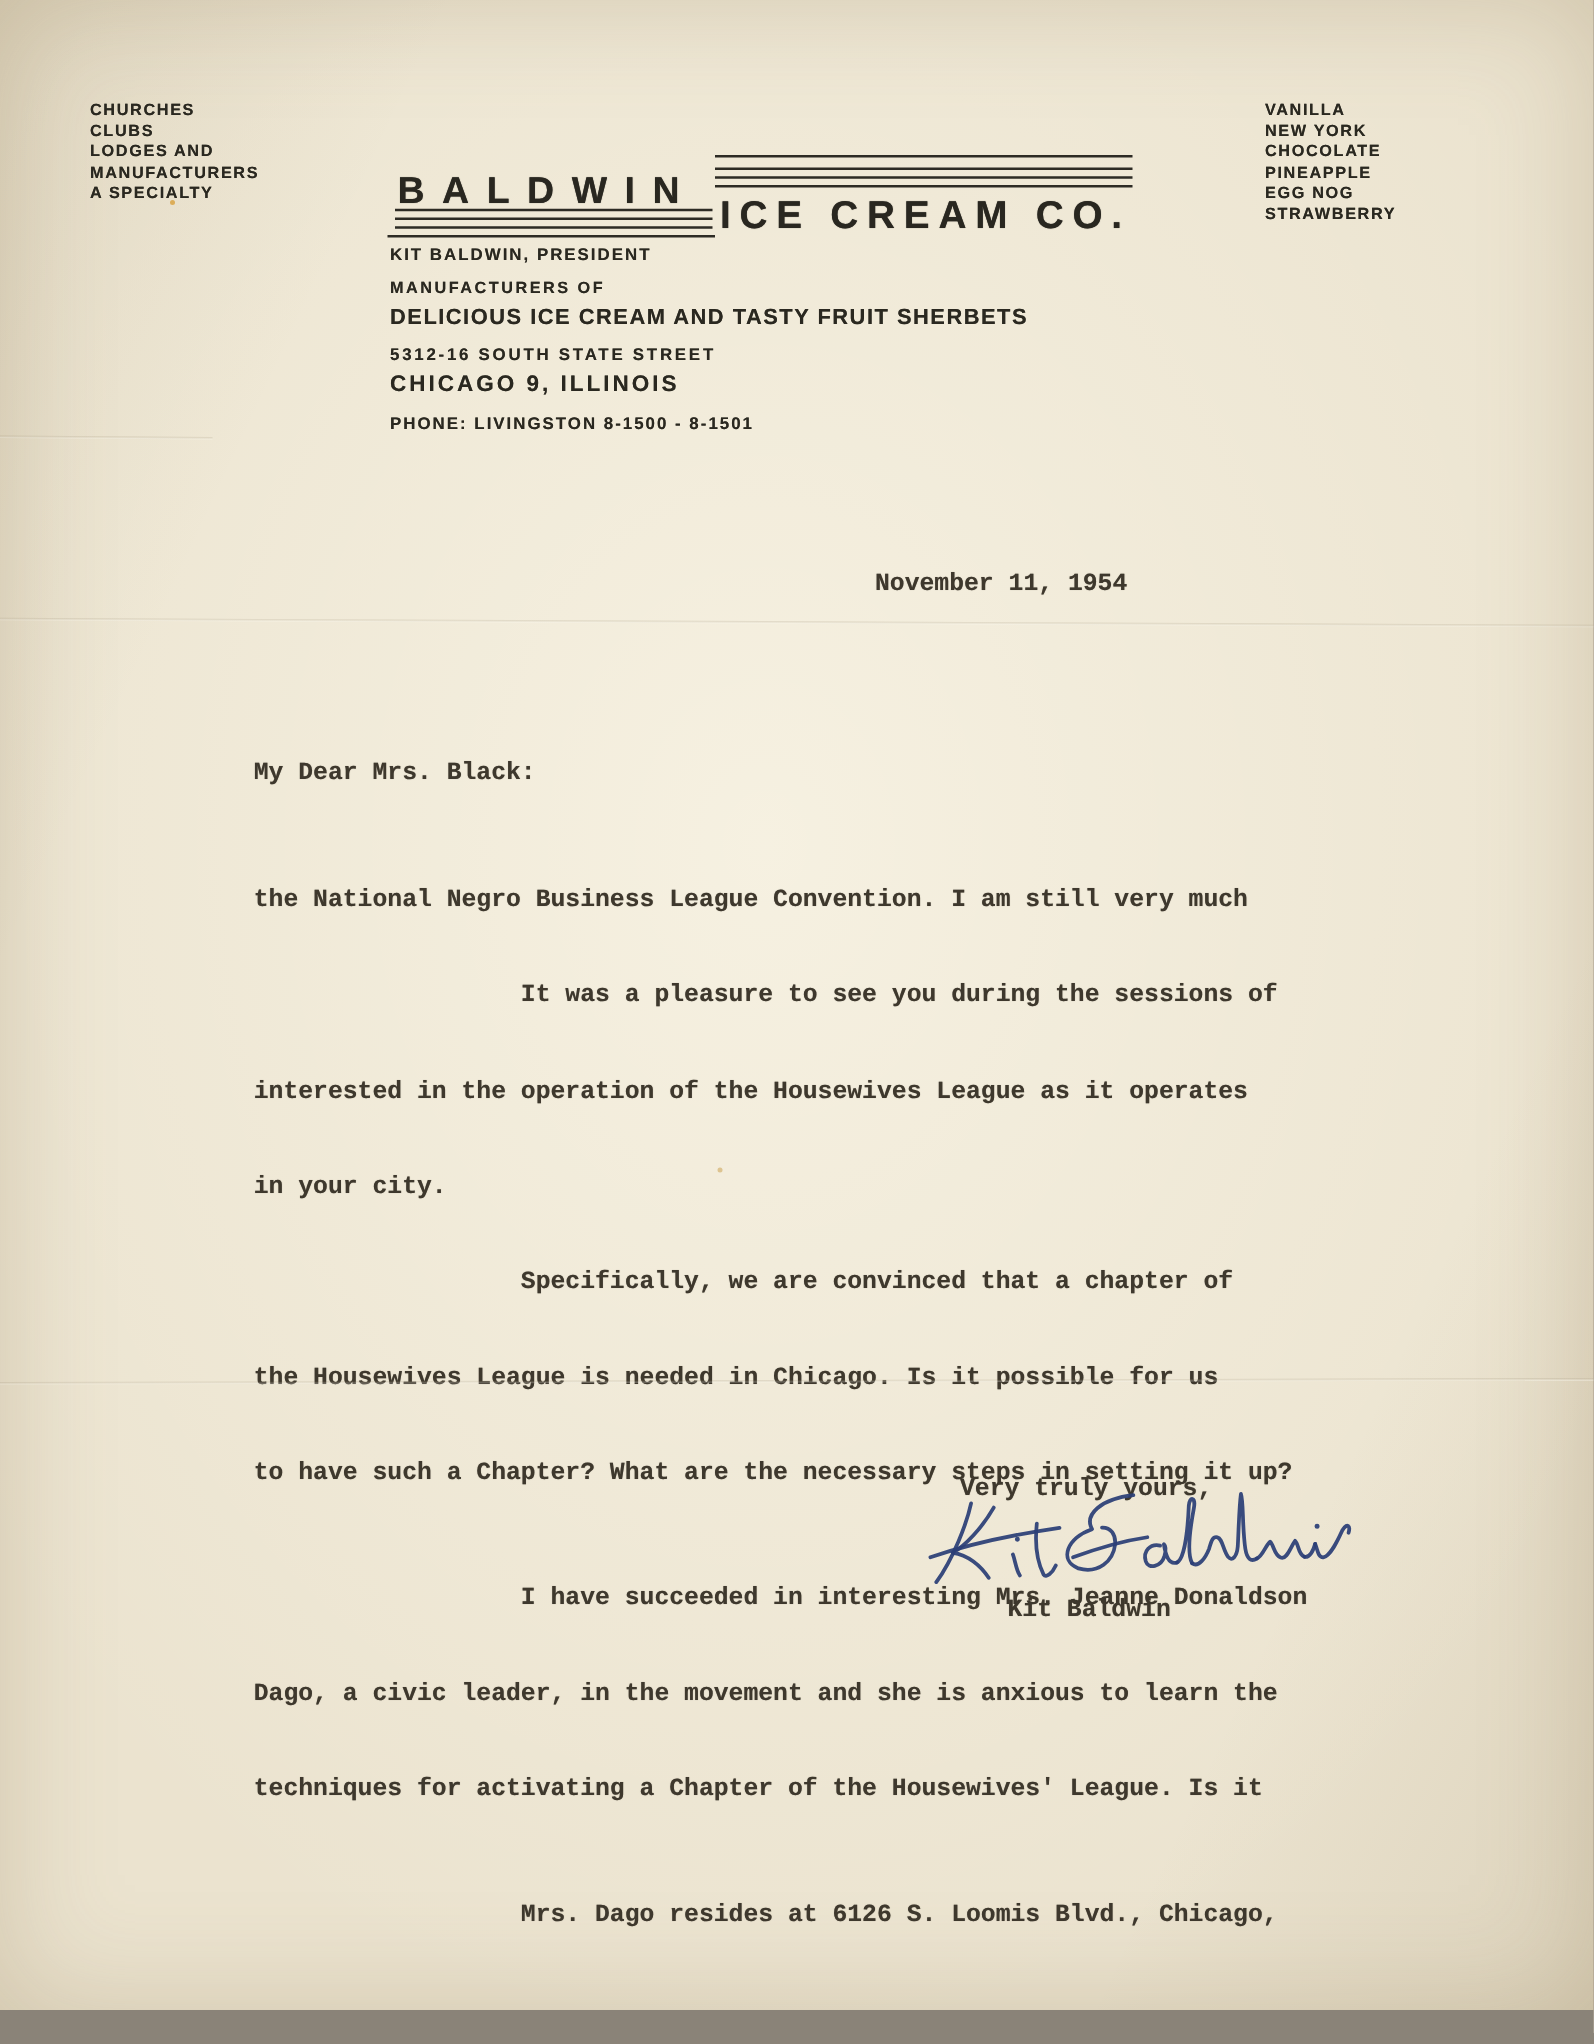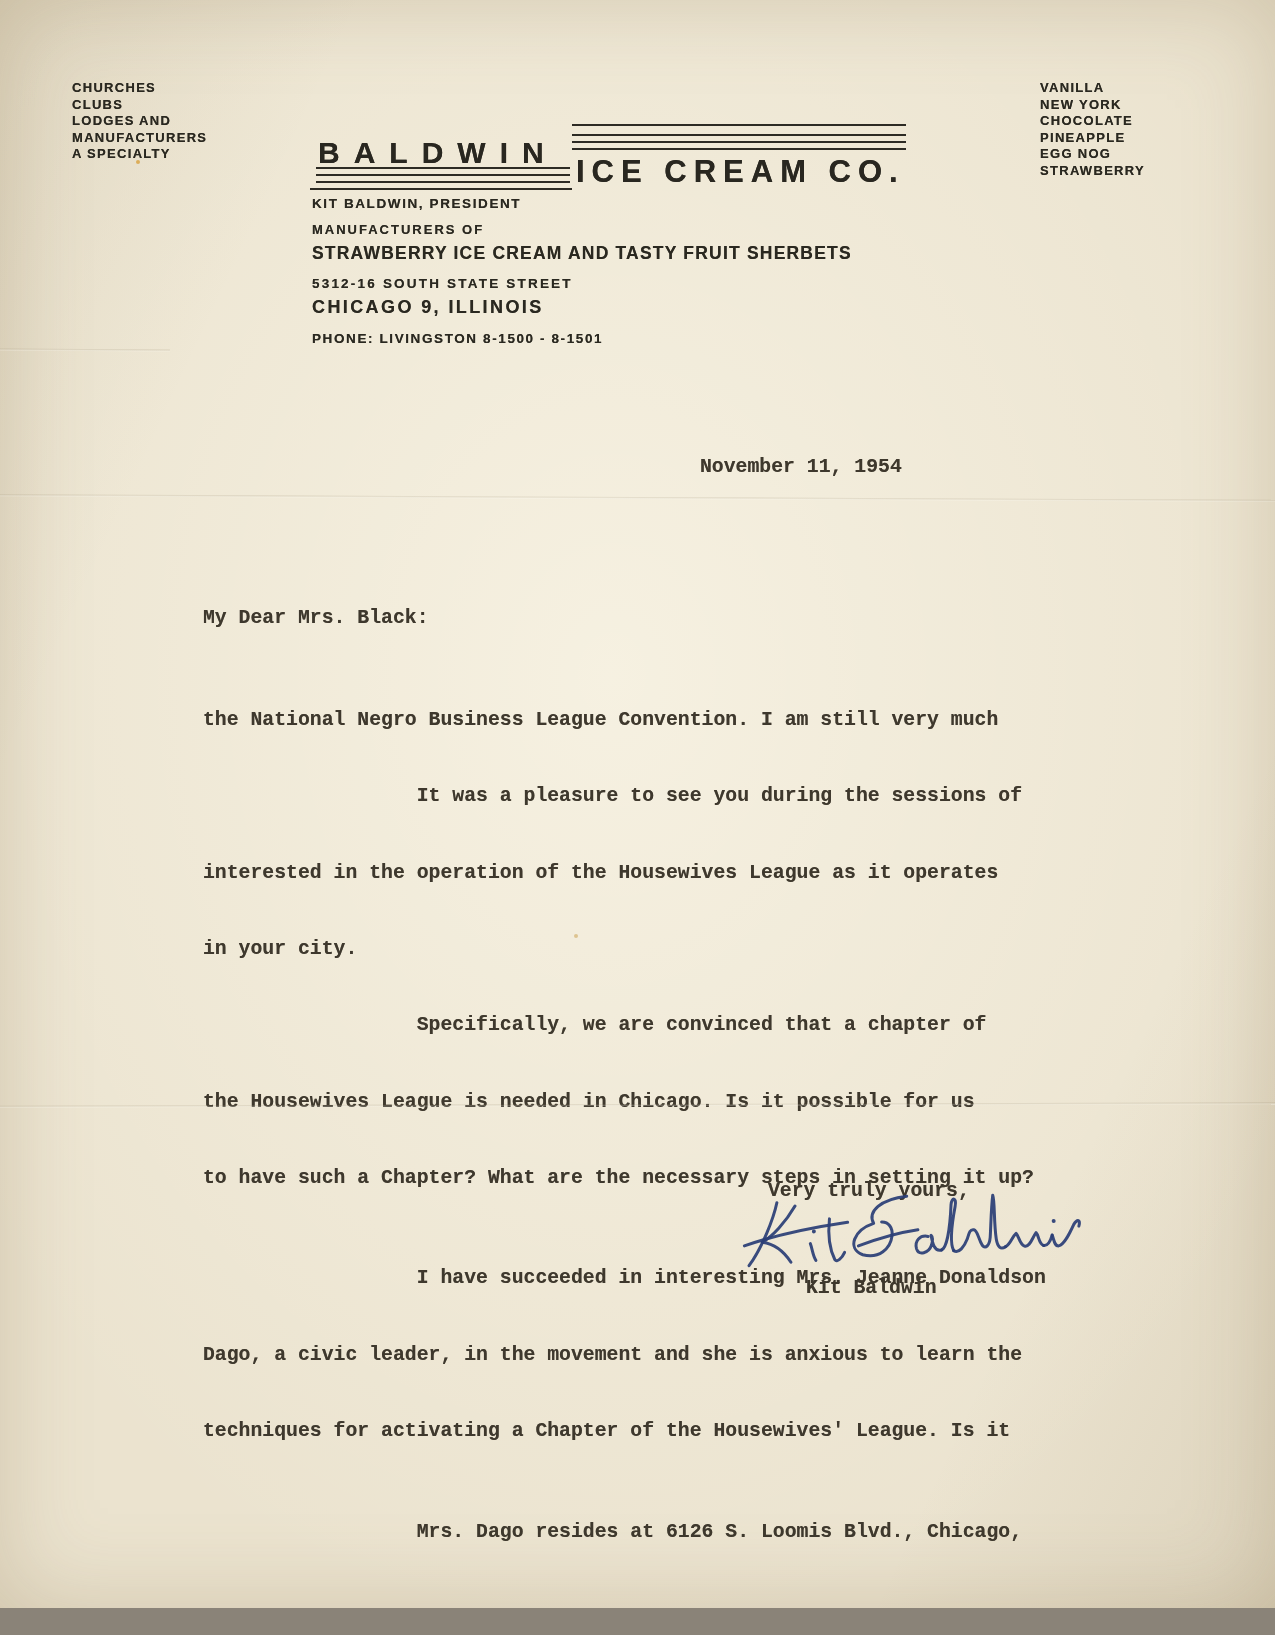--- a/index.html
+++ b/index.html
@@ -12,21 +12,21 @@
       #ebe3cf;
     box-shadow: inset 0 0 90px rgba(140,118,78,0.28);
     font-family:"Liberation Sans", sans-serif;
     color:#2b2922;
   }
   
   .corner-list{position:absolute;font-weight:bold;font-size:13px;line-height:16.6px;
     letter-spacing:1.3px;color:#2a2820;text-shadow:0 0 0.5px rgba(42,40,32,0.8);}
   .corner-list div{white-space:nowrap;}
   .list-left{left:72px;top:80px;}
-  .list-right{left:1040px;top:80px;}
+  .list-right{left:1012px;top:80px;}
   .brand-top{position:absolute;left:318px;top:116px;font-size:30px;font-weight:bold;
     letter-spacing:14px;color:#292720;text-shadow:0 0 0.6px rgba(41,39,32,0.9);white-space:nowrap;margin-top:20px;}
   .brand-bottom{position:absolute;left:576px;top:154px;font-size:31px;font-weight:bold;
     letter-spacing:7px;color:#292720;text-shadow:0 0 0.6px rgba(41,39,32,0.9);white-space:nowrap;}
   .rule{position:absolute;background:#2d2b24;}
   .center-block{position:absolute;left:312px;top:0;width:620px;text-align:center;color:#2a2820;}
   .lh-line{position:absolute;left:0;width:620px;text-align:left;white-space:nowrap;
     font-weight:bold;text-shadow:0 0 0.4px rgba(42,40,32,0.7);}
   .president{top:196px;font-size:13.5px;letter-spacing:1.6px;}
   .manufacturers{top:222px;font-size:13px;letter-spacing:2px;}
@@ -89,21 +89,21 @@
   <div class="rule" style="left:572px;top:148px;width:334px;height:2px;"></div>
   <div class="brand-bottom">ICE CREAM CO.</div>
   <div class="rule" style="left:316px;top:167px;width:254px;height:2px;"></div>
   <div class="rule" style="left:316px;top:174px;width:254px;height:2px;"></div>
   <div class="rule" style="left:316px;top:181px;width:254px;height:2px;"></div>
   <div class="rule" style="left:310px;top:188px;width:262px;height:2.4px;"></div>
 
   <div class="center-block">
     <div class="lh-line president">KIT BALDWIN, PRESIDENT</div>
     <div class="lh-line manufacturers">MANUFACTURERS OF</div>
-    <div class="lh-line products">STRAWBERRY ICE CREAM AND TASTY FRUIT SHERBETS</div>
+    <div class="lh-line products">DELICIOUS ICE CREAM AND TASTY FRUIT SHERBETS</div>
     <div class="lh-line street">5312-16 SOUTH STATE STREET</div>
     <div class="lh-line city">CHICAGO 9, ILLINOIS</div>
     <div class="lh-line phone">PHONE: LIVINGSTON 8-1500 - 8-1501</div>
   </div>
 
   <div class="typed date">November 11, 1954</div>
 
 
   <div class="typed salutation">My Dear Mrs. Black:</div>
 

